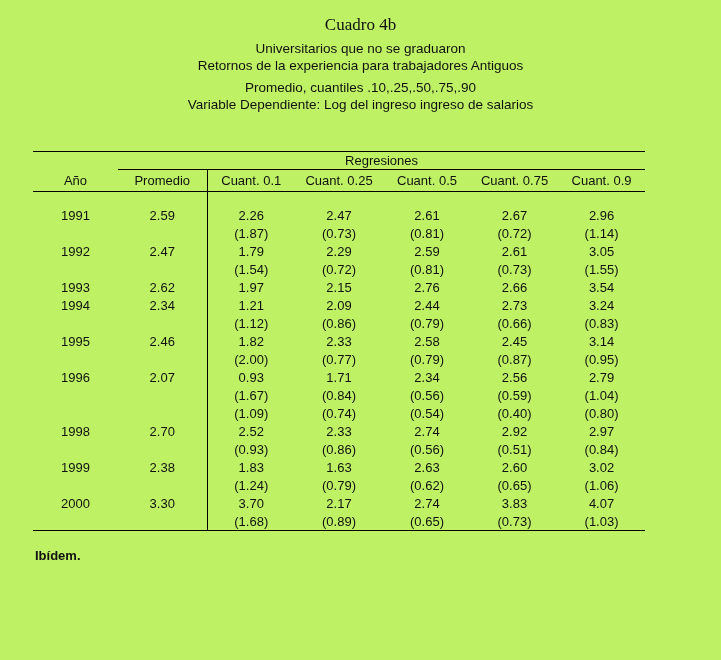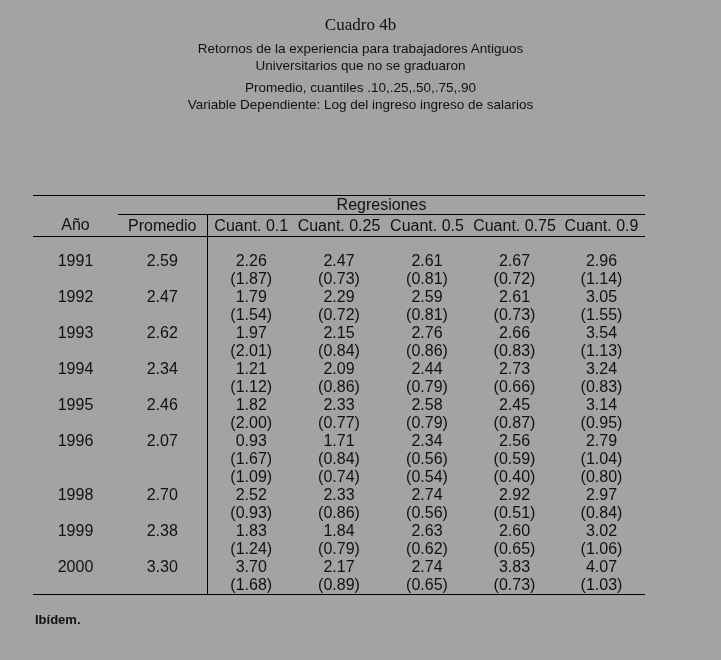--- a/index.html
+++ b/index.html
@@ -4,21 +4,21 @@
 <style>
   html, body {
     margin: 0;
     padding: 0;
     background: #ffffff;
   }
   .page {
     position: relative;
     width: 721px;
     height: 660px;
-    background: #a3a3a3;
+    background: #bef264;
     color: #111111;
     font-family: "Liberation Sans", sans-serif;
     box-sizing: border-box;
     padding-top: 15px;
     overflow: hidden;
   }
   .titles {
     text-align: center;
     line-height: 17px;
   }
@@ -31,22 +31,22 @@
   .title-line {
     font-size: 13.5px;
   }
   .title-line.gap {
     margin-top: 5px;
   }
   table.regress {
     border-collapse: collapse;
     table-layout: fixed;
     width: 612px;
-    margin: 82px 0 0 33px;
-    font-size: 16px;
+    margin: 38px 0 0 33px;
+    font-size: 13px;
     border-top: 1.5px solid #000;
     border-bottom: 1.5px solid #000;
   }
   table.regress td, table.regress th {
     padding: 0;
     text-align: center;
     font-weight: normal;
     vertical-align: middle;
     white-space: nowrap;
     overflow: hidden;
@@ -76,22 +76,22 @@
     font-weight: bold;
   }
 </style>
 </head>
 <body>
 
 <div class="page">
 
   <header class="titles">
     <div class="title-main">Cuadro 4b</div>
+    <div class="title-line">Universitarios que no se graduaron</div>
     <div class="title-line">Retornos de la experiencia para trabajadores Antiguos</div>
-    <div class="title-line">Universitarios que no se graduaron</div>
     <div class="title-line gap">Promedio, cuantiles .10,.25,.50,.75,.90</div>
     <div class="title-line">Variable Dependiente: Log del ingreso ingreso de salarios</div>
   </header>
 
   <table class="regress">
     <colgroup>
       <col style="width:85px">
       <col style="width:89px">
       <col style="width:88px">
       <col style="width:88px">
@@ -161,29 +161,20 @@
         <tr>
           <td>1993</td>
           <td>2.62</td>
           <td class="vline">1.97</td>
           <td>2.15</td>
           <td>2.76</td>
           <td>2.66</td>
           <td>3.54</td>
         </tr>
         <tr>
-          <td></td>
-          <td></td>
-          <td class="vline">(2.01)</td>
-          <td>(0.84)</td>
-          <td>(0.86)</td>
-          <td>(0.83)</td>
-          <td>(1.13)</td>
-        </tr>
-        <tr>
           <td>1994</td>
           <td>2.34</td>
           <td class="vline">1.21</td>
           <td>2.09</td>
           <td>2.44</td>
           <td>2.73</td>
           <td>3.24</td>
         </tr>
         <tr>
           <td></td>
@@ -254,21 +245,21 @@
           <td class="vline">(0.93)</td>
           <td>(0.86)</td>
           <td>(0.56)</td>
           <td>(0.51)</td>
           <td>(0.84)</td>
         </tr>
         <tr>
           <td>1999</td>
           <td>2.38</td>
           <td class="vline">1.83</td>
-          <td>1.84</td>
+          <td>1.63</td>
           <td>2.63</td>
           <td>2.60</td>
           <td>3.02</td>
         </tr>
         <tr>
           <td></td>
           <td></td>
           <td class="vline">(1.24)</td>
           <td>(0.79)</td>
           <td>(0.62)</td>

